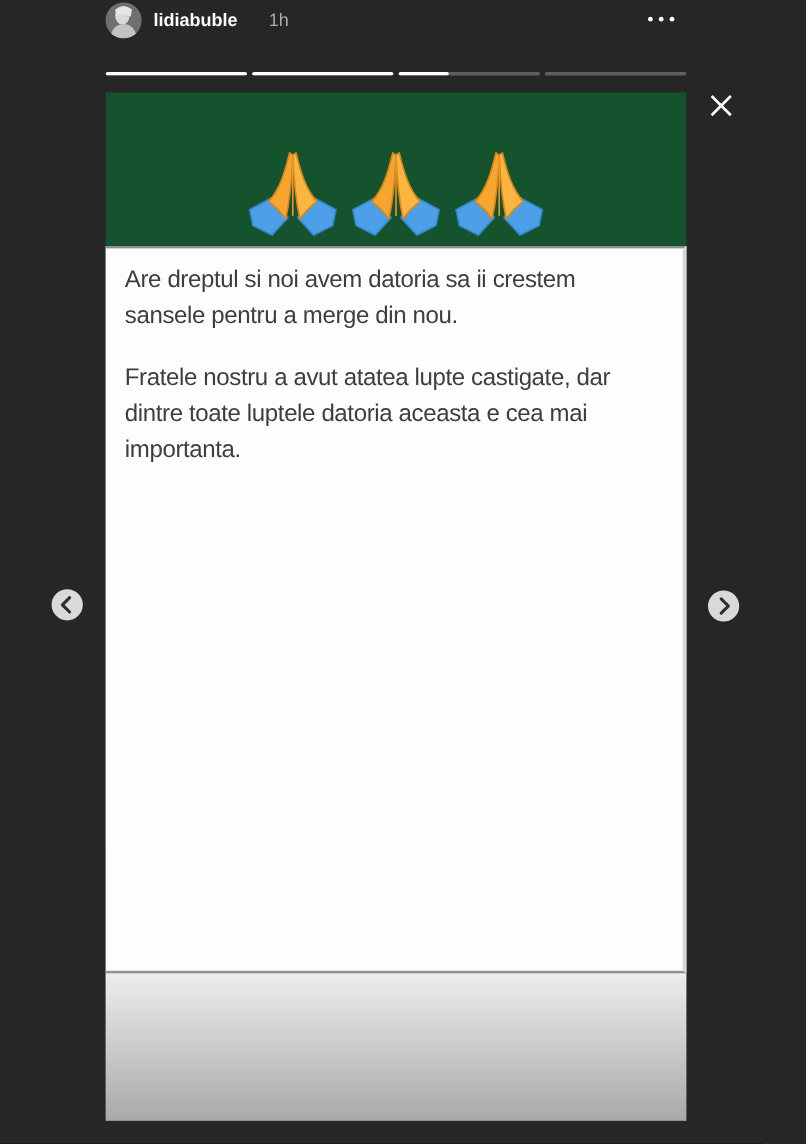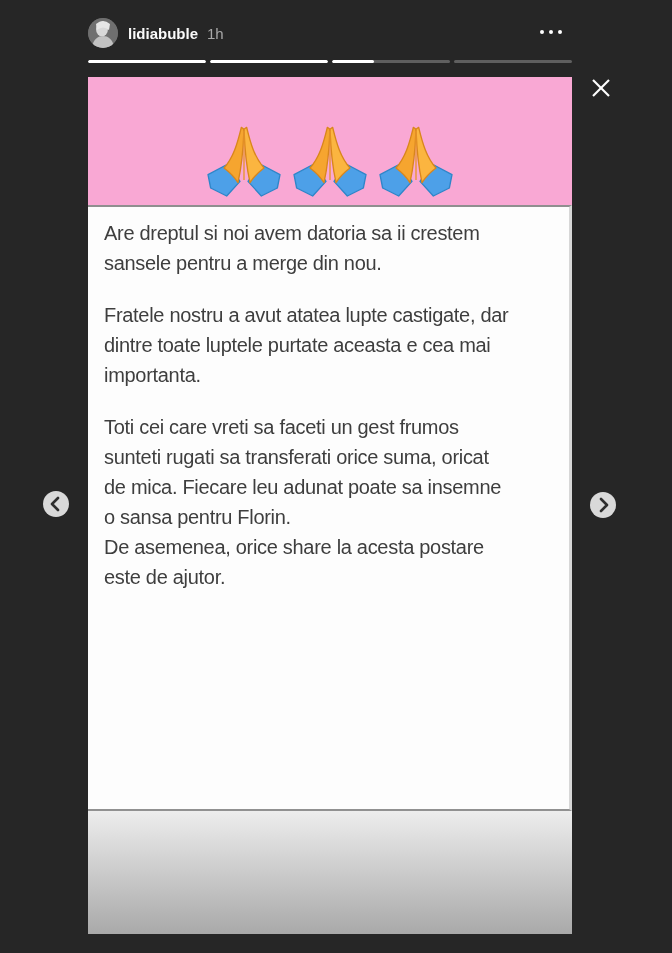--- a/index.html
+++ b/index.html
@@ -1,34 +1,34 @@
 <!DOCTYPE html>
 <html><head>
 <meta charset="utf-8">
 <style>
   html,body{margin:0;padding:0;background:#161616;}
   .stage{
     position:relative;width:672px;height:953px;background:#262626;
     font-family:"Liberation Sans",sans-serif;overflow:hidden;
   }
   
-  .header{position:absolute;left:88px;top:16px;width:484px;height:34px;display:flex;align-items:center;}
+  .header{position:absolute;left:88px;top:0;width:484px;height:34px;display:flex;align-items:center;}
   .avatar{width:30px;height:30px;border-radius:50%;overflow:hidden;flex:0 0 auto;cursor:pointer;background:#6b6b6b;}
   .username{margin-left:10px;font-size:15px;font-weight:bold;color:#fafafa;cursor:pointer;}
-  .time{margin-left:9px;font-size:15px;color:#a8a8a8;}
+  .time{margin-left:26px;font-size:15px;color:#a8a8a8;}
   .menu-btn{position:absolute;right:4px;top:8px;background:none;border:none;cursor:pointer;display:flex;gap:5px;padding:6px;}
   .menu-btn i{display:block;width:4px;height:4px;border-radius:50%;background:#ffffff;}
   
   .progress-row{position:absolute;left:88px;top:60px;width:484px;height:3px;display:flex;gap:4px;}
   .progress-seg{flex:1;height:3px;border-radius:2px;background:#5f5f5f;overflow:hidden;}
   .progress-fill{height:100%;background:#ffffff;border-radius:2px;}
   
   .close-btn{position:absolute;left:590px;top:77px;width:22px;height:22px;background:none;border:none;padding:0;cursor:pointer;}
   
-  .card{position:absolute;left:88px;top:77px;width:484px;height:628px;background:#f9a8d4;cursor:pointer;}
+  .card{position:absolute;left:88px;top:77px;width:484px;height:628px;background:#14532d;cursor:pointer;}
   .emoji-section{height:128px;display:flex;align-items:flex-end;justify-content:center;overflow:hidden;}
   .emoji{width:80px;height:86px;margin:0 3px;flex:0 0 auto;}
   .text-photo{
     box-sizing:border-box;height:606px;
     border-top:2px solid #8f8f8f;border-bottom:2px solid #919191;border-right:3px solid #d7d7d7;
     padding:11px 10px 0 16px;background:#fdfdfd;
   }
   .text-photo p{
     margin:0 0 22px 0;font-size:20px;line-height:30px;letter-spacing:-0.3px;
     color:#3e3e3e;white-space:pre-line;
@@ -105,28 +105,22 @@
           <use href="#folded-hands"></use>
         </svg>
         <svg viewBox="0 0 120 110" class="emoji">
           <use href="#folded-hands"></use>
         </svg>
       </div>
     <div class="text-photo">
       <p>Are dreptul si noi avem datoria sa ii crestem
 sansele pentru a merge din nou.</p>
       <p>Fratele nostru a avut atatea lupte castigate, dar
-dintre toate luptele purtate aceasta e cea mai
+dintre toate luptele datoria aceasta e cea mai
 importanta.</p>
-      <p>Toti cei care vreti sa faceti un gest frumos
-sunteti rugati sa transferati orice suma, oricat
-de mica. Fiecare leu adunat poate sa insemne
-o sansa pentru Florin.
-De asemenea, orice share la acesta postare
-este de ajutor.</p>
     </div>
     <div class="footer-gradient"></div>
   </div>
 
   <button class="nav-btn nav-prev" aria-label="Previous">
     <svg viewBox="0 0 26 26" width="26" height="26">
       <path d="M15,7 L9,13 L15,19" fill="none" stroke="#2e2e2e" stroke-width="2.6" stroke-linecap="round" stroke-linejoin="round"></path>
     </svg>
   </button>
   <button class="nav-btn nav-next" aria-label="Next">

